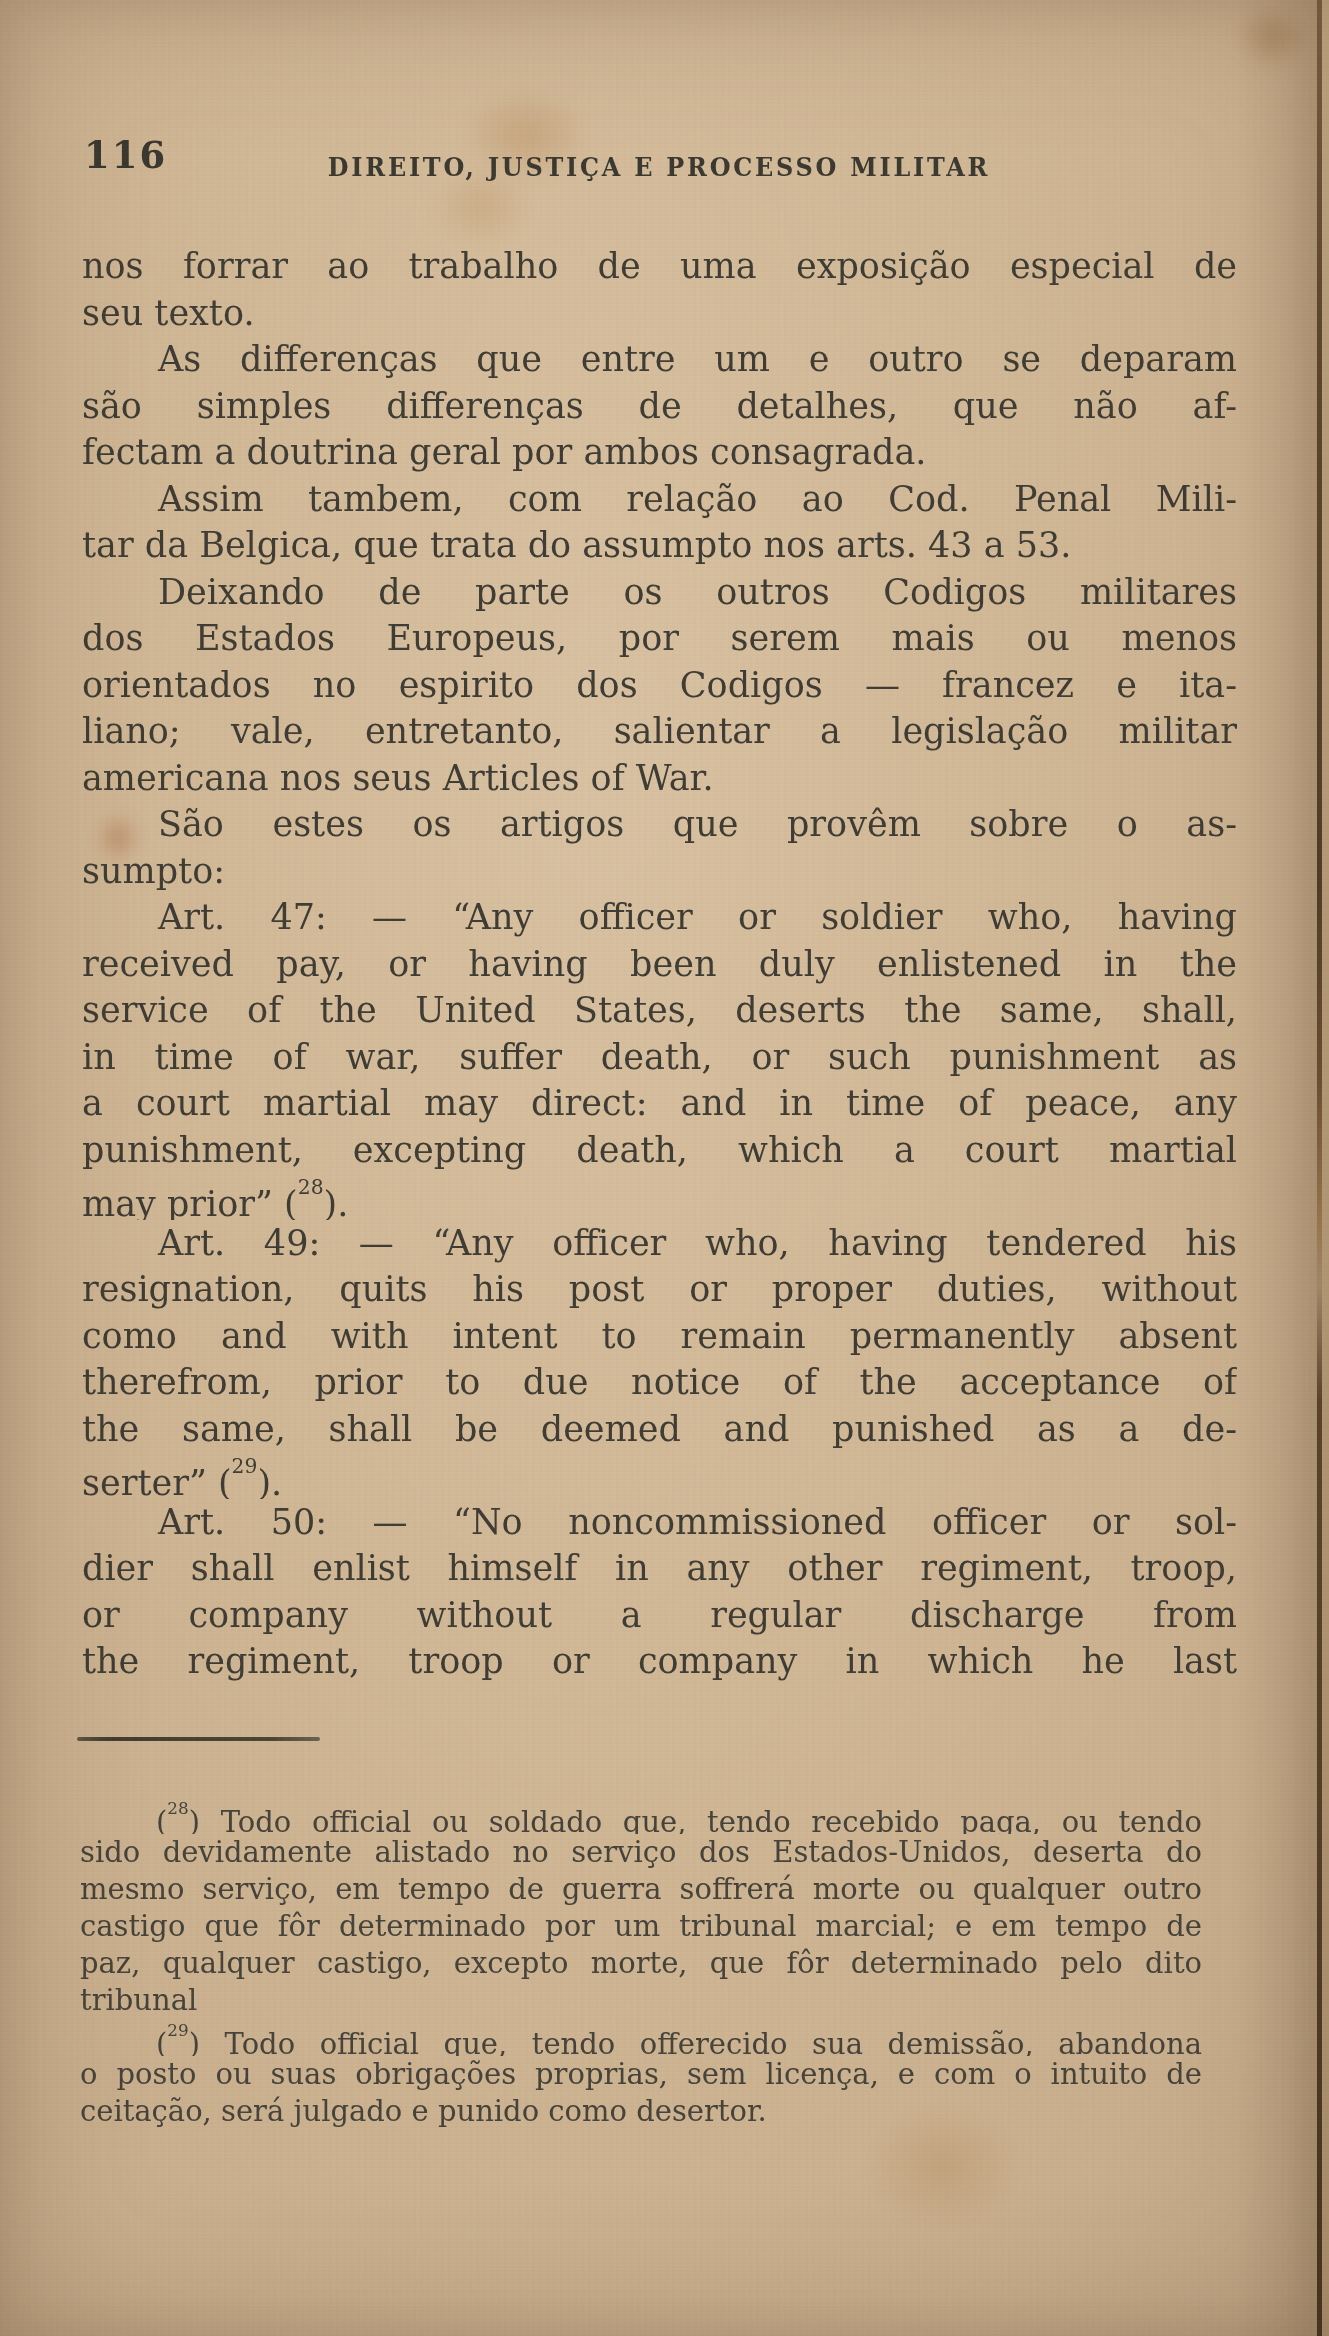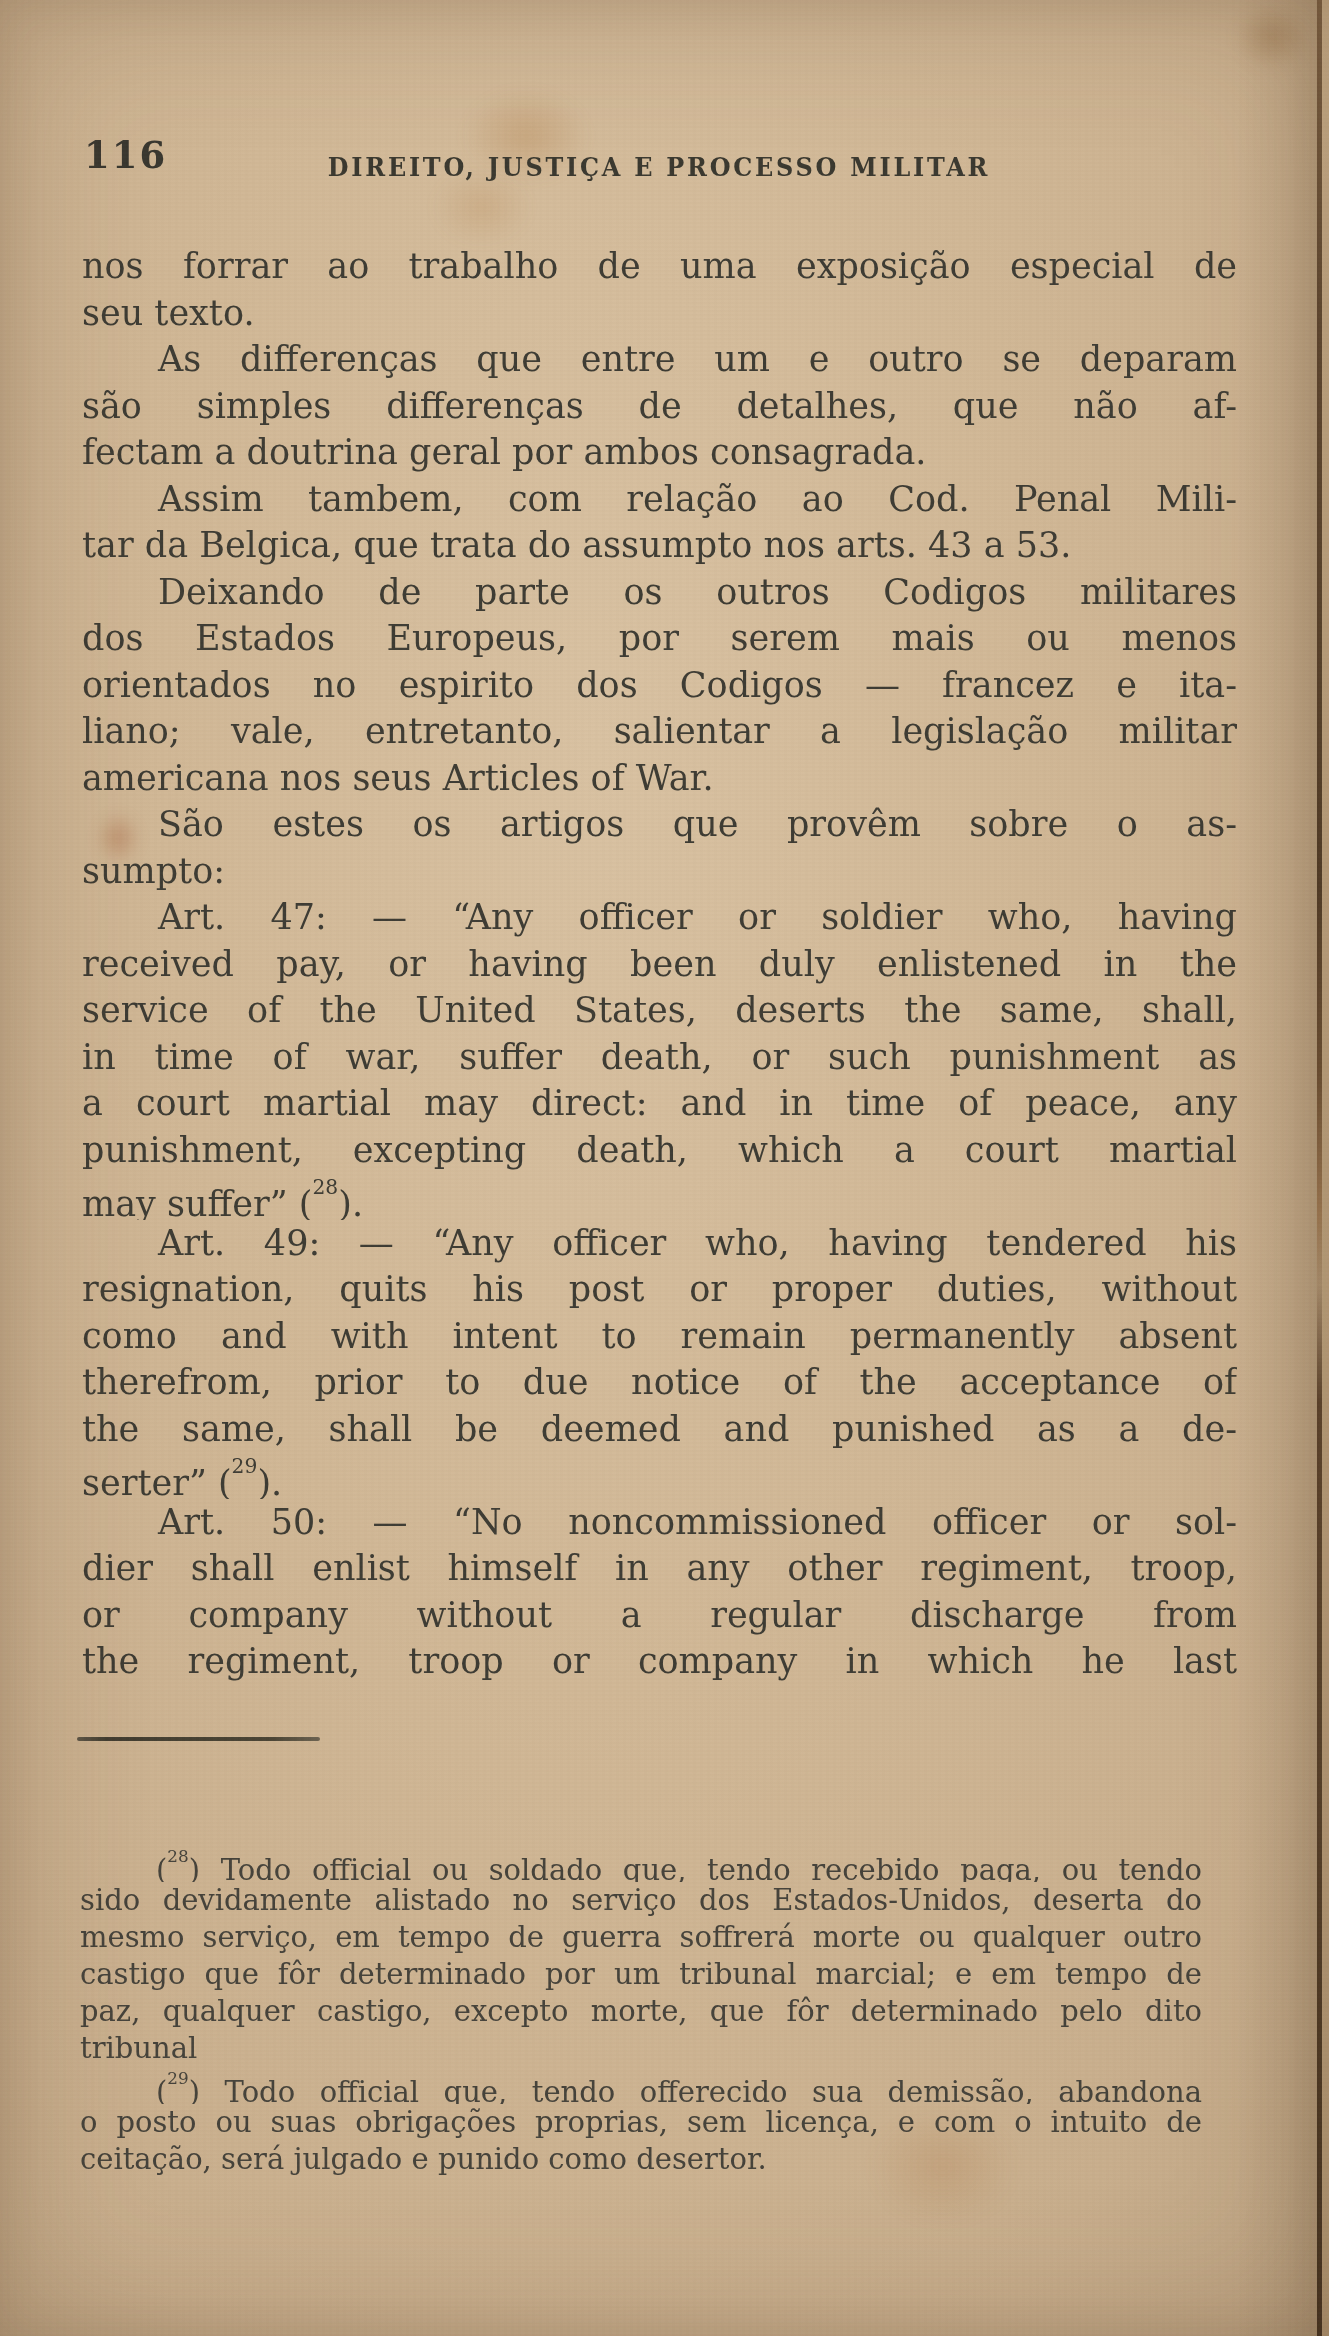--- a/index.html
+++ b/index.html
@@ -52,21 +52,21 @@
   .body-text {
     position:absolute; left:82px; top:243px; width:1155px;
     font-size:35px; line-height:46.5px; color:#3d3b33;
   }
   .ln { height:46.5px; overflow:hidden; }
   .j  { text-align:justify; text-align-last:justify; }
   .ind{ text-indent:76px; }
   .it { }
   .footnotes {
     position:absolute; left:80px; top:1797px; width:1122px;
-    font-size:29px; line-height:37px; color:#45423a;margin-top:48px;
+    font-size:29px; line-height:37px; color:#45423a;
   }
   .fn { height:37px; overflow:hidden; }
   .fn-rule {
     position:absolute; left:77px; top:1737px; width:243px; height:4px; border-radius:2px;
     background:linear-gradient(90deg, #5d5546 0%, #413c30 12%, #4a4434 80%, #6c6250 100%);
   }
   sup.ref { font-size:.58em; position:relative; top:-.42em; }
 </style>
 </head>
 <body>
@@ -95,21 +95,21 @@
     <div class="ln j">liano; vale, entretanto, salientar a legislação militar</div>
     <div class="ln"><span>americana nos seus </span><span class="it">Articles of War</span><span>.</span></div>
     <div class="ln j ind">São estes os artigos que provêm sobre o as-</div>
     <div class="ln">sumpto:</div>
     <div class="ln j ind"><span>Art. 47: — </span><span class="it">“Any officer or soldier who, having</span></div>
     <div class="ln j it">received pay, or having been duly enlistened in the</div>
     <div class="ln j it">service of the United States, deserts the same, shall,</div>
     <div class="ln j it">in time of war, suffer death, or such punishment as</div>
     <div class="ln j it">a court martial may direct: and in time of peace, any</div>
     <div class="ln j it">punishment, excepting death, which a court martial</div>
-    <div class="ln"><span class="it">may suffer”</span><span> (</span><sup class="ref">28</sup><span>).</span></div>
+    <div class="ln"><span class="it">may prior”</span><span> (</span><sup class="ref">28</sup><span>).</span></div>
     <div class="ln j ind"><span>Art. 49: — </span><span class="it">“Any officer who, having tendered his</span></div>
     <div class="ln j it">resignation, quits his post or proper duties, without</div>
     <div class="ln j it">como and with intent to remain permanently absent</div>
     <div class="ln j it">therefrom, prior to due notice of the acceptance of</div>
     <div class="ln j it">the same, shall be deemed and punished as a de-</div>
     <div class="ln"><span class="it">serter”</span><span> (</span><sup class="ref">29</sup><span>).</span></div>
     <div class="ln j ind"><span>Art. 50: — </span><span class="it">“No noncommissioned officer or sol-</span></div>
     <div class="ln j it">dier shall enlist himself in any other regiment, troop,</div>
     <div class="ln j it">or company without a regular discharge from</div>
     <div class="ln j it">the regiment, troop or company in which he last</div>

